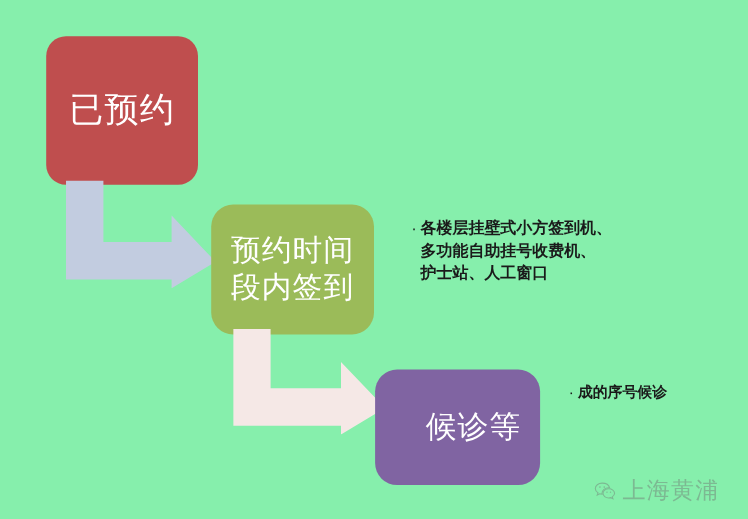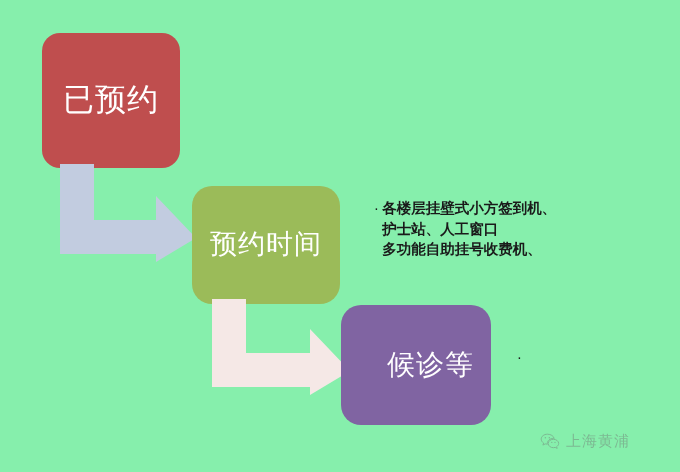--- a/index.html
+++ b/index.html
@@ -54,23 +54,23 @@
     width: 148px;
     height: 118px;
     background: #9bbb59;
     font-size: 27px;
     border-radius: 20px;
   }
   #box-checkin .line { padding: 1px 0; }
 
   #box-waiting {
     left: 341px;
-    top: 305px;
+    top: 336px;
     width: 150px;
-    height: 120px;
+    height: 105px;
     background: #8064a2;
     font-size: 28px;
     border-radius: 20px;
     padding-left: 29px;
   }
   #box-waiting .line { padding: 3px 0; }
 
   
   .elbow-arrow {
     position: absolute;
@@ -129,21 +129,21 @@
     position: absolute;
     left: 540px;
     top: 432px;
     display: flex;
     align-items: center;
     gap: 6px;
     opacity: 0.42;
   }
   #watermark .wm-label {
     font-family: "Liberation Sans", "DejaVu Sans", sans-serif;
-    font-size: 15px;
+    font-size: 21px;
     color: #6f6f6f;
     letter-spacing: 1px;
     white-space: nowrap;
   }
   #watermark .wm-icon svg { display: block; }
 </style>
 </head>
 <body>
 
 <div id="stage">
@@ -154,44 +154,46 @@
 
   <div class="elbow-arrow" id="arrow-booked-to-checkin">
     <svg width="136" height="98" viewBox="0 0 136 98" aria-hidden="true">
 
       <path d="M0,0 L34,0 L34,56 L96,56 L96,32 L136,74 L96,98 L96,90 L0,90 Z" fill="#c2cce0"></path>
     </svg>
   </div>
 
   <div class="flow-box" id="box-checkin">
     <span class="line">预约时间</span>
+    <span class="line">段内签到</span>
   </div>
 
   <div class="note" id="note-checkin">
     <span class="bullet">·</span>
     <span class="note-body">
       <span class="note-line">各楼层挂壁式小方签到机、</span>
+      <span class="note-line">多功能自助挂号收费机、</span>
       <span class="note-line">护士站、人工窗口</span>
-      <span class="note-line">多功能自助挂号收费机、</span>
     </span>
   </div>
 
   <div class="elbow-arrow" id="arrow-checkin-to-waiting">
     <svg width="138" height="96" viewBox="0 0 138 96" aria-hidden="true">
       <path d="M0,0 L34,0 L34,54 L98,54 L98,30 L138,72 L98,96 L98,88 L0,88 Z" fill="#f5e8e6"></path>
     </svg>
   </div>
 
   <div class="flow-box" id="box-waiting">
     <span class="line">候诊等</span>
   </div>
 
   <div class="note" id="note-waiting">
     <span class="bullet">·</span>
     <span class="note-body">
+      <span class="note-line">成的序号候诊</span>
     </span>
   </div>
 
   <div id="watermark">
     <span class="wm-icon">
       <svg width="20" height="17" viewBox="0 0 20 17" aria-hidden="true">
         <path d="M7.4,1.2 C3.9,1.2 1.2,3.4 1.2,6.1 C1.2,7.7 2.1,9.1 3.6,10.0
                  L2.9,12.1 L5.2,10.9 C5.9,11.1 6.6,11.2 7.4,11.2
                  C7.4,11.2 7.3,10.8 7.3,10.4 C7.3,7.6 10.0,5.4 13.3,5.4
                  C13.6,5.4 13.9,5.4 14.2,5.5 C13.6,2.9 10.8,1.2 7.4,1.2 Z" fill="none" stroke="#6f6f6f" stroke-width="1"></path>

